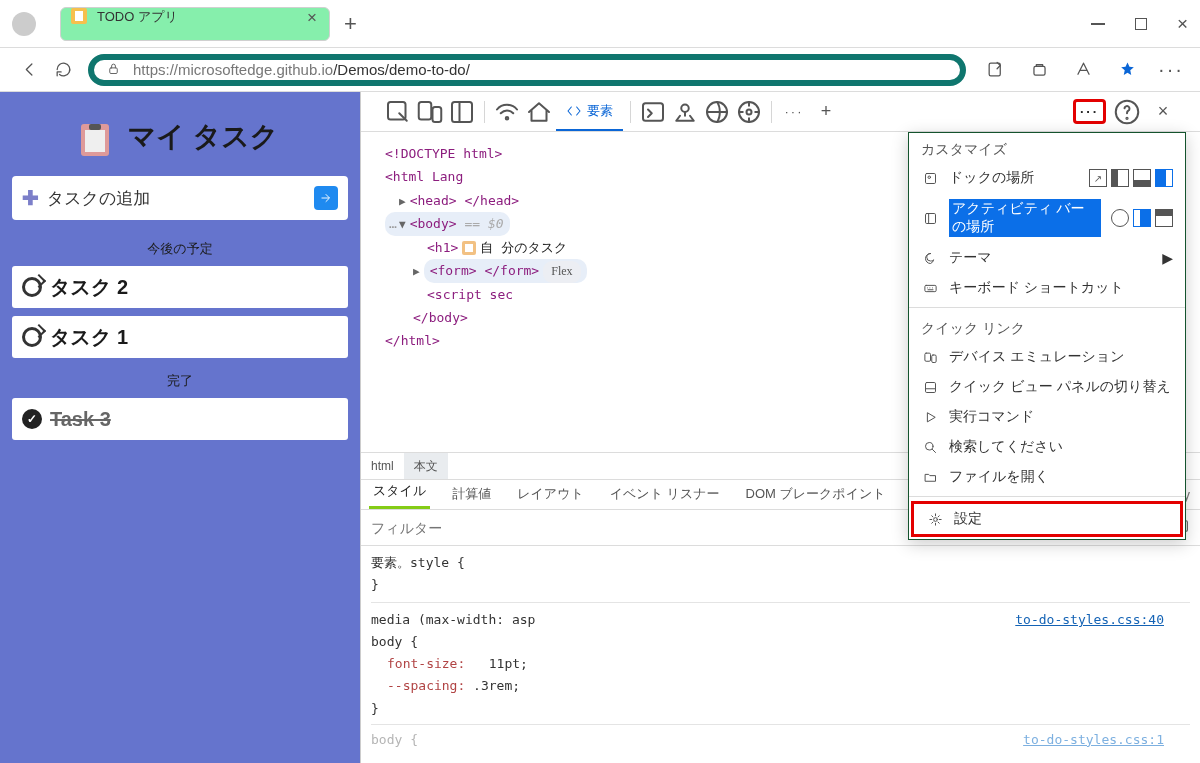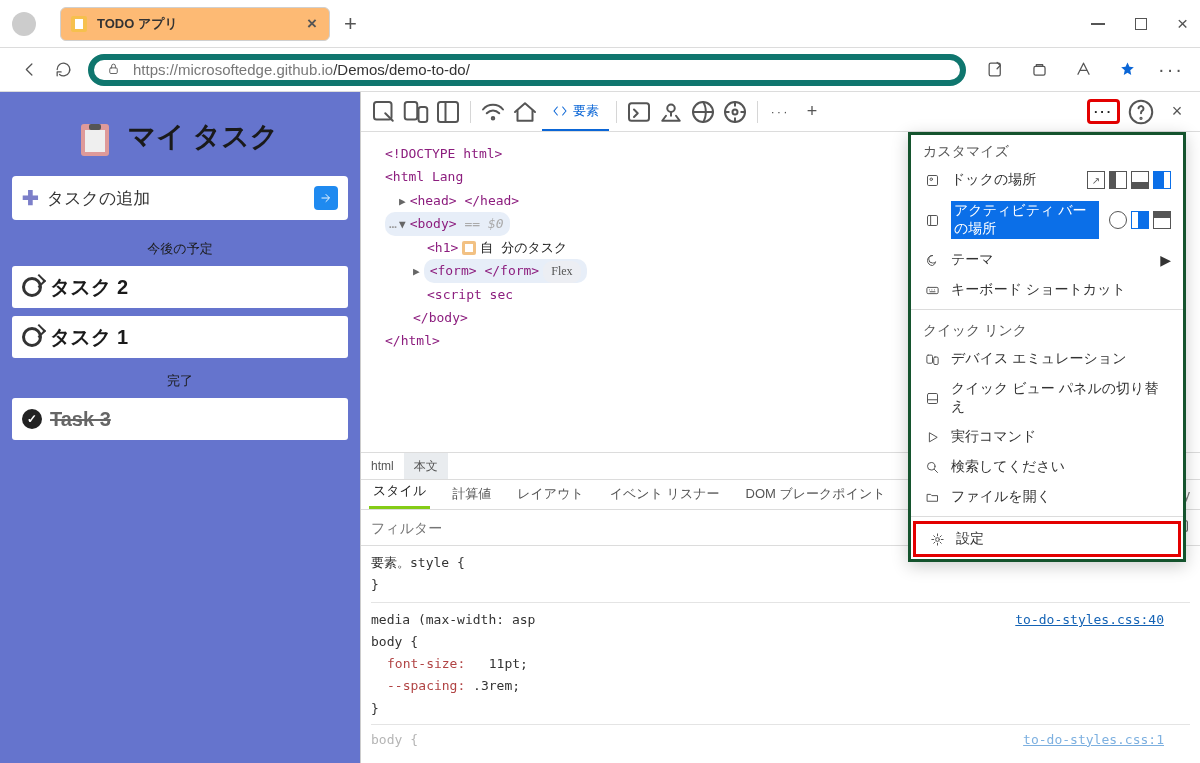--- a/index.html
+++ b/index.html
@@ -1,21 +1,21 @@
 <!DOCTYPE html>
 <html><head>
 <meta charset="utf-8">
 <style>
   *{box-sizing:border-box;margin:0;padding:0;}
   html,body{height:100%;width:100%;}
   body{font-family:"Segoe UI","Meiryo",sans-serif;font-size:13px;color:#222;background:#fff;overflow:hidden;}
   
   .browser-top{height:48px;display:flex;align-items:center;padding:0 12px;border-bottom:1px solid #dcdcdc;}
   .avatar{width:24px;height:24px;border-radius:50%;background:#ccc;margin-right:24px;}
-  .tab{display:flex;align-items:center;height:34px;min-width:270px;background:#fdba74;border:1px solid #d0d0d0;border-radius:6px;padding:0 10px;font-weight:bold;}
+  .tab{display:flex;height:34px;min-width:270px;background:#86efac;border:1px solid #d0d0d0;border-radius:6px;padding:0 10px;}
   .tab .favicon{width:16px;height:16px;background:#f6c04d;border-radius:2px;margin-right:10px;position:relative;}
   .tab .favicon:before{content:"";position:absolute;inset:3px 4px;background:#fff;}
   .tab .title{flex:1;font-size:13px;color:#333;}
   .tab .close{font-size:17px;color:#555;padding:0 2px;cursor:default;}
   .new-tab{margin-left:14px;font-size:22px;color:#555;}
   .win-controls{margin-left:auto;display:flex;align-items:center;gap:30px;font-size:15px;color:#555;}
   .win-minus{width:14px;height:2px;background:#555;}
   .win-square{width:12px;height:12px;border:1.5px solid #555;}
   .win-x{font-size:19px;}
   
@@ -41,21 +41,21 @@
   .add-bar .plus{color:#7c7fc9;font-size:20px;font-weight:700;}
   .add-bar .go{width:24px;height:24px;background:#1f8af0;border-radius:4px;display:flex;align-items:center;justify-content:center;color:#fff;}
   .section-label{text-align:center;color:#1a1a1a;font-size:13px;padding:6px 0 8px;}
   .task{background:#fff;border-radius:3px;height:42px;display:flex;align-items:center;padding:0 10px;margin-bottom:8px;font-size:20px;font-weight:600;color:#1a1a1a;gap:8px;}
   .task .circle{width:20px;height:20px;border:3px solid #333;border-radius:50%;position:relative;}
   .task .circle small{position:absolute;top:-4px;right:-5px;width:10px;height:10px;border:2px solid #333;border-top:none;border-left:none;transform:rotate(-45deg);}
   .task.done span.text{color:#666;text-decoration:line-through;font-weight:600;}
   .task .checkfull{width:20px;height:20px;background:#222;border-radius:50%;display:flex;align-items:center;justify-content:center;color:#fff;font-size:12px;}
   
   .devtools{flex:1;display:flex;flex-direction:column;border-left:1px solid #ccc;position:relative;}
-  .dt-tabs{height:40px;display:flex;align-items:center;border-bottom:1px solid #dcdcdc;padding:0 8px;gap:2px;}
+  .dt-tabs{height:40px;display:flex;align-items:center;border-bottom:1px solid #dcdcdc;padding:0 22px;gap:2px;}
   .dt-tabs .ic{width:30px;height:30px;display:flex;align-items:center;justify-content:center;color:#555;}
   .dt-tabs .sep{width:1px;height:22px;background:#d6d6d6;margin:0 5px;}
   .dt-tabs .tab-item{height:39px;display:flex;align-items:center;gap:5px;padding:0 10px;color:#555;}
   .dt-tabs .tab-item.active{color:#0b66d6;border-bottom:2px solid #0b66d6;}
   .dt-tabs .right{margin-left:auto;display:flex;align-items:center;gap:6px;}
   .dt-tabs .more-highlight{border:3px solid #e30000;border-radius:4px;padding:2px 4px;}
   .more-highlight .dots{letter-spacing:2px;font-weight:700;}
   
   .dom-tree{flex:0 0 auto;padding:10px 14px 6px 24px;font-family:Consolas,Menlo,monospace;font-size:13px;line-height:1.8;height:320px;overflow:hidden;position:relative;}
   .dom-tree .tag{color:#8c1d7e;}
@@ -80,21 +80,21 @@
   .filter-row input{border:none;outline:none;font-size:14px;color:#14532d;flex:1;}
   .filter-row .r{display:flex;align-items:center;gap:14px;color:#555;font-size:13px;}
   .filter-row .hov{border:1px solid #c8c8c8;border-radius:3px;padding:2px 6px;}
   .css-body{flex:1;overflow:hidden;padding:6px 10px;font-family:Consolas,Menlo,monospace;font-size:13px;line-height:1.7;position:relative;}
   .css-block{border-bottom:1px solid #e4e4e4;padding-bottom:6px;margin-bottom:6px;}
   .css-body .sel{color:#333;}
   .css-body .prop{color:#b14444;margin-left:16px;}
   .css-body .val{color:#333;}
   .css-link{position:absolute;right:26px;color:#1463b5;text-decoration:underline;font-family:Consolas,Menlo,monospace;font-size:13px;}
   
-  .dropdown{position:absolute;top:40px;right:14px;width:278px;background:#fff;border:3px solid #14532d;box-shadow:0 4px 16px rgba(0,0,0,0.2);z-index:50;}
+  .dropdown{position:absolute;top:40px;right:14px;width:278px;background:#fff;border:1px solid #14532d;box-shadow:0 4px 16px rgba(0,0,0,0.2);z-index:50;}
   .dropdown .hdr{padding:8px 12px 4px;font-size:14px;color:#555;}
   .dd-row{display:flex;align-items:center;padding:6px 12px;gap:10px;font-size:14px;color:#333;}
   .dd-row .lead-ic{width:18px;display:flex;justify-content:center;color:#555;}
   .dd-row .label{flex:1;}
   .dd-row.activitybar .label{background:#0b6fe8;color:#fff;padding:1px 3px;}
   .dock-icons{display:flex;gap:4px;}
   .dock-icons span{width:18px;height:18px;border:1.5px solid #555;display:inline-block;position:relative;}
   .dock-icons span.blue{background:#0b6fe8;border-color:#0b6fe8;}
   .dock-icons span.blue:after{content:"";position:absolute;right:0;top:0;bottom:0;width:6px;background:#fff;}
   .dock-icons span:nth-child(1):after{content:"↗";position:absolute;inset:0;display:flex;align-items:center;justify-content:center;font-size:10px;color:#555;}

